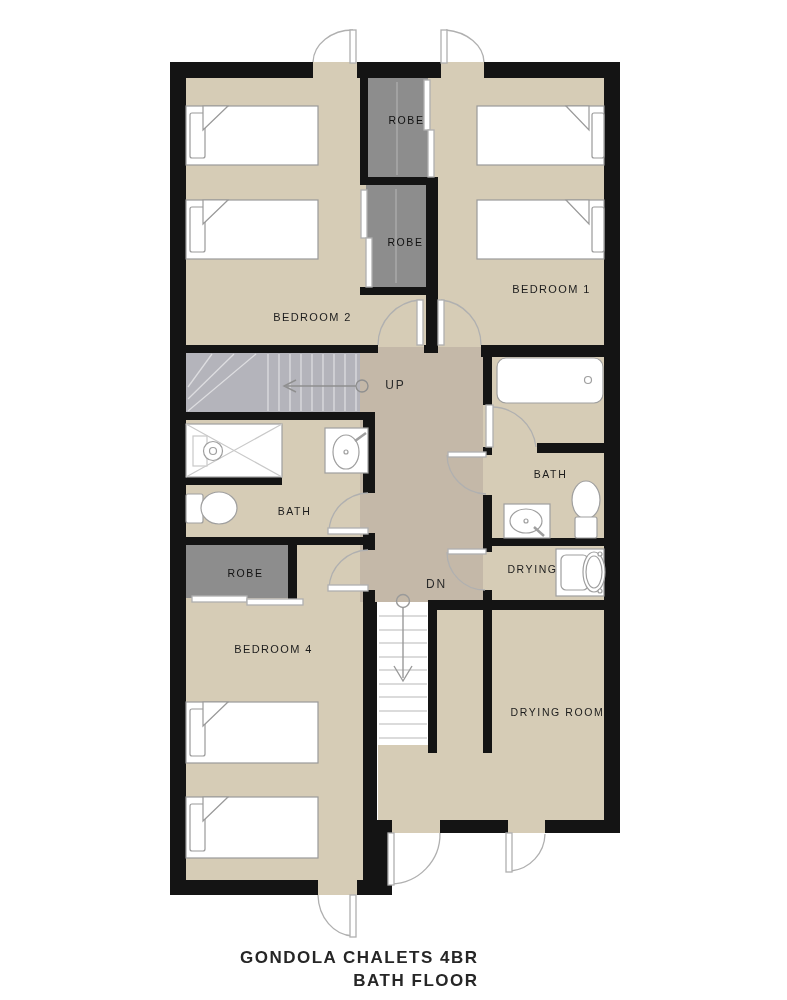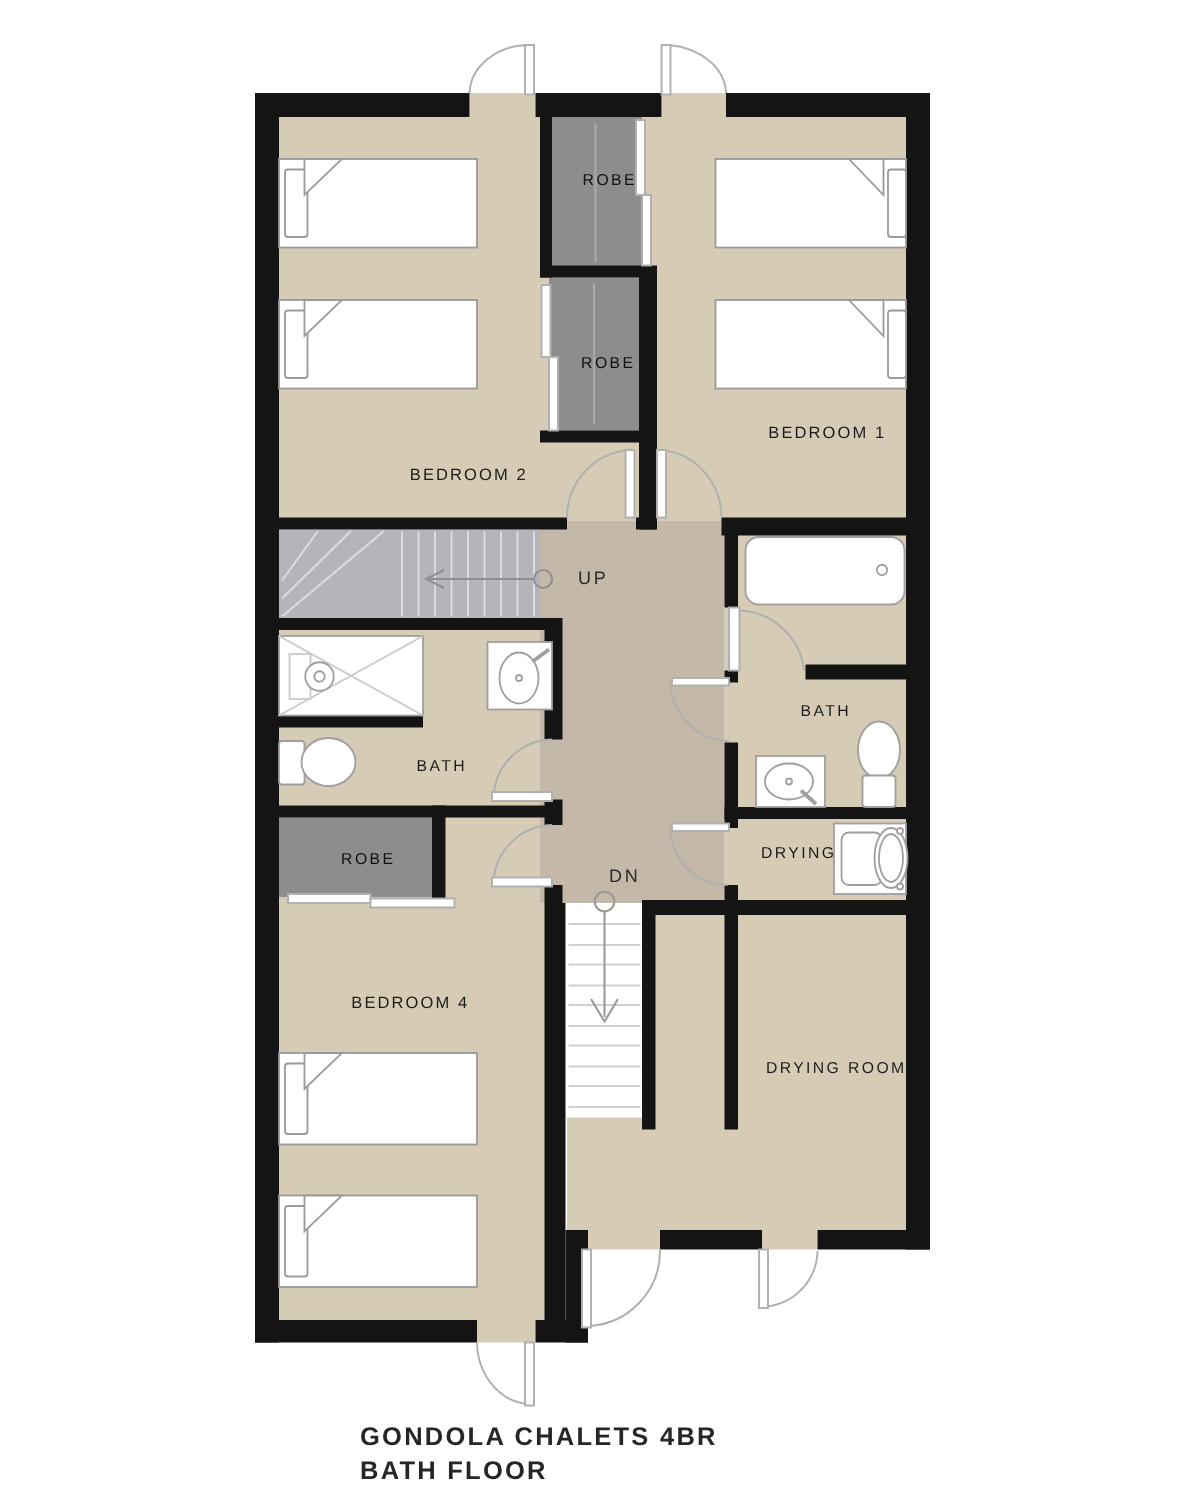--- a/index.html
+++ b/index.html
@@ -10,21 +10,21 @@
   .layer{position:absolute;left:0;top:0;}
   .label{
     position:absolute;transform:translate(-50%,-50%);
     font-weight:400;color:#1c1c1c;white-space:nowrap;
     font-size:10.5px;letter-spacing:1.6px;padding-left:17px;
   }
   .label.room{font-size:11px;letter-spacing:1.4px;}
   .label.stair{font-size:12px;letter-spacing:1.8px;color:#2a2a2a;}
   .title-block{
     position:absolute;left:240px;top:946px;color:#262626;
-    font-size:17px;font-weight:700;letter-spacing:1.5px;line-height:23px;
+    font-size:17px;font-weight:700;letter-spacing:1.5px;line-height:23px;text-align:right;
   }
 </style>
 </head>
 <body>
 
 <div class="canvas">
 
   <svg class="layer" width="787" height="1000" viewBox="0 0 787 1000">
 
     <g>
@@ -246,29 +246,29 @@
         <ellipse cx="594" cy="572" rx="11" ry="20"></ellipse>
         <ellipse cx="594" cy="572" rx="8" ry="16"></ellipse>
         <circle cx="600" cy="554" r="2"></circle>
         <circle cx="600" cy="591" r="2"></circle>
       </g>
     </g>
   </svg>
 
   <div class="label room" style="left:304px;top:289px;margin-top:28px;">BEDROOM 2</div>
   <div class="label room" style="left:543px;top:289px;">BEDROOM 1</div>
-  <div class="label room" style="left:265px;top:649px;margin-top:20px;">BEDROOM 4</div>
+  <div class="label room" style="left:265px;top:649px;">BEDROOM 4</div>
   <div class="label" style="left:398px;top:120px;color:#111;">ROBE</div>
   <div class="label" style="left:397px;top:242px;color:#111;">ROBE</div>
   <div class="label" style="left:237px;top:573px;color:#111;">ROBE</div>
   <div class="label" style="left:286px;top:511px;">BATH</div>
   <div class="label" style="left:542px;top:474px;">BATH</div>
   <div class="label" style="left:524px;top:569px;">DRYING</div>
   <div class="label" style="left:549px;top:712px;">DRYING ROOM</div>
   <div class="label stair" style="left:387px;top:385px;text-align:right;">UP</div>
-  <div class="label stair" style="left:408px;top:584px;">DN</div>
+  <div class="label stair" style="left:428px;top:584px;">DN</div>
 
   <div class="title-block">
     <div>GONDOLA CHALETS 4BR</div>
     <div>BATH FLOOR</div>
   </div>
 
 </div>
 
 </body></html>

